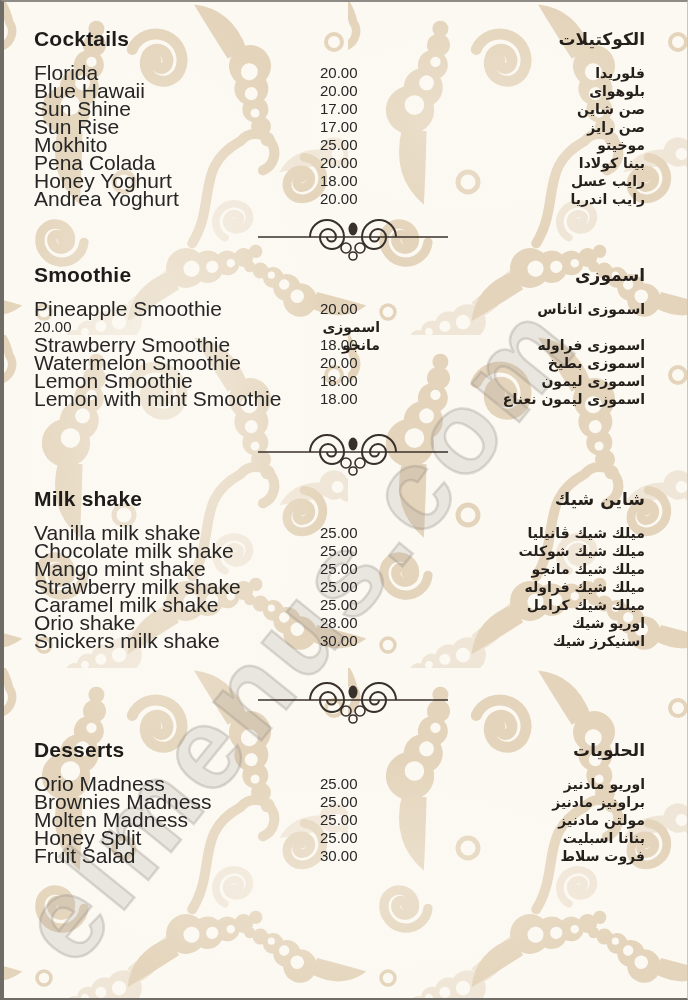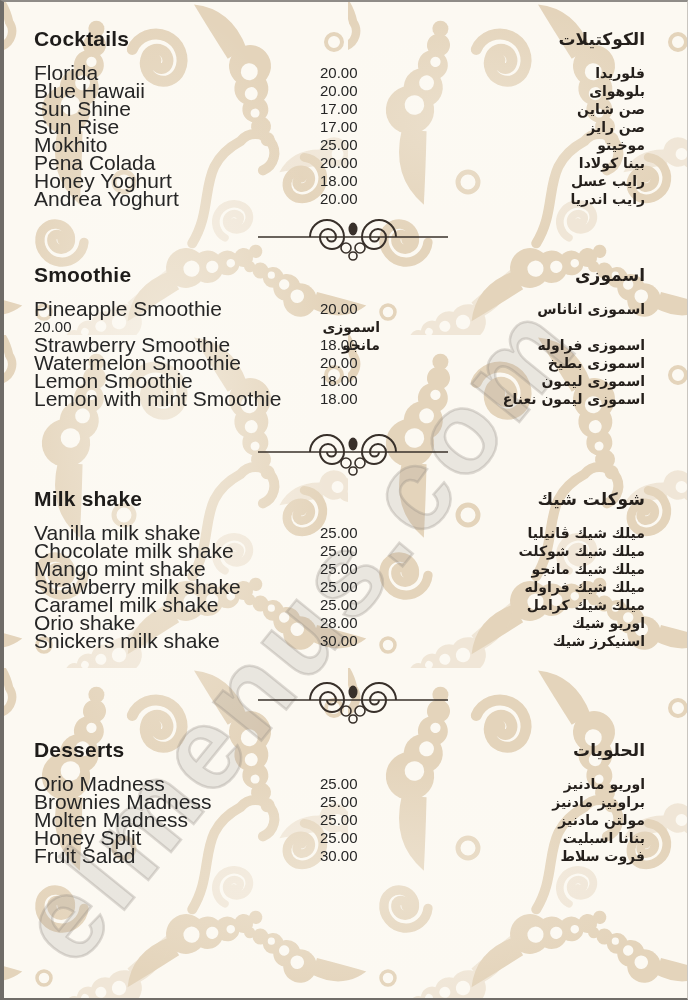--- a/index.html
+++ b/index.html
@@ -203,21 +203,21 @@
       <circle cx="88" cy="35" r="5"></circle>
       <circle cx="102" cy="35" r="5"></circle>
       <circle cx="95" cy="43" r="4"></circle>
     </g>
     <ellipse cx="95" cy="16" rx="4.5" ry="6.5" fill="#38302a"></ellipse>
   </svg>
 
   <section class="sec" id="sec-2">
     <div class="sec-head">
       <h2 class="t-en">Milk shake</h2>
-      <h2 class="t-ar">شوكلت شيك</h2>
+      <h2 class="t-ar">شاين شيك</h2>
     </div>
     <div class="rows">
         <div class="row">
           <span class="en">Vanilla milk shake</span>
           <span class="price">25.00</span>
           <span class="ar">ميلك شيك ڤانيليا</span>
         </div>
         <div class="row">
           <span class="en">Chocolate milk shake</span>
           <span class="price">25.00</span>

